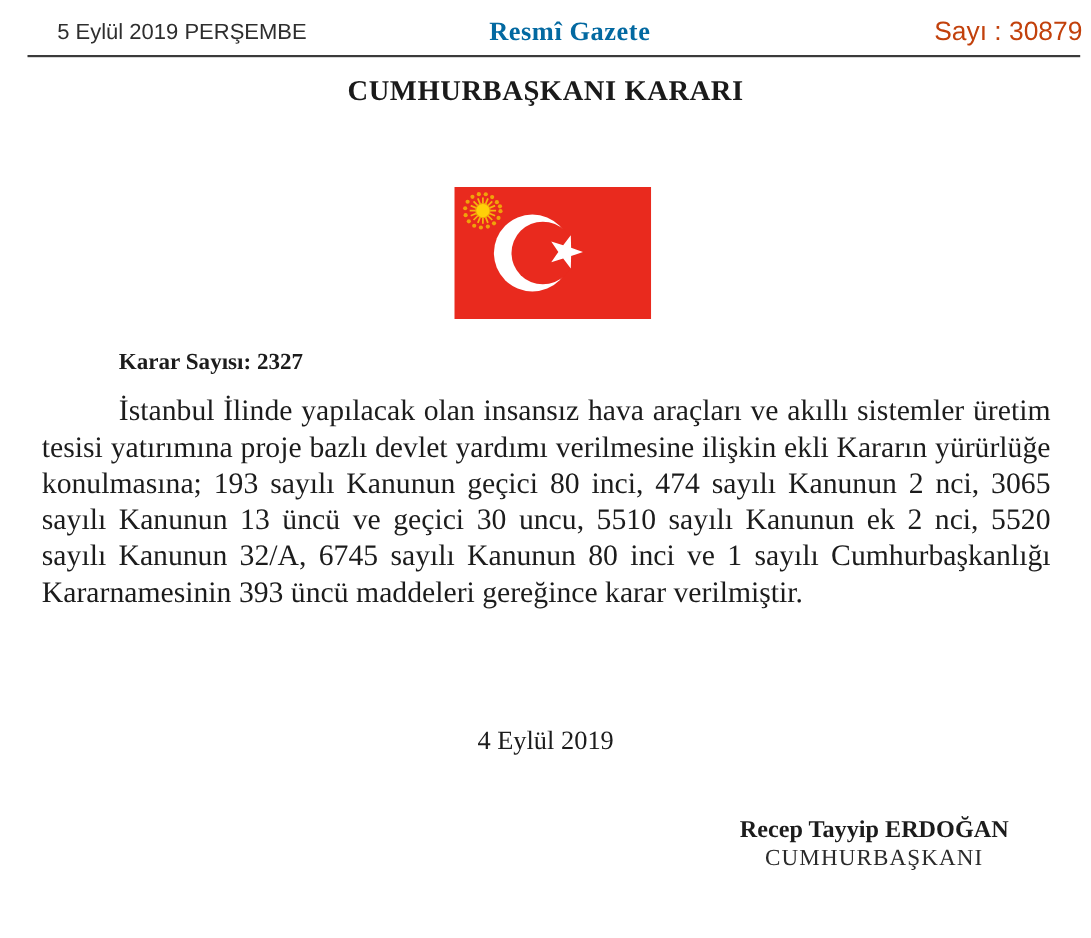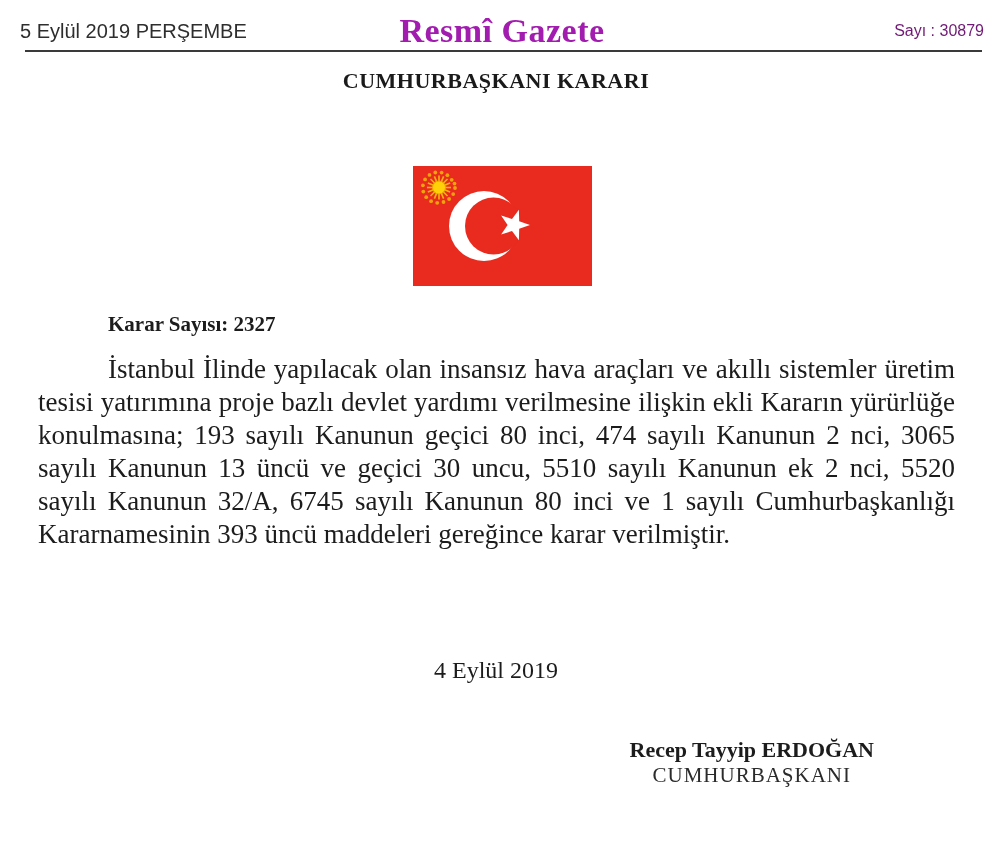--- a/index.html
+++ b/index.html
@@ -11,52 +11,52 @@
     position: relative;
     overflow: hidden;
     font-family: "Liberation Serif", serif;
     color: #1c1c1c;
   }
   
   .masthead {
     display: grid;
     grid-template-columns: 1fr auto 1fr;
     align-items: center;
-    padding: 12px 8px 0 20px;
+    padding: 12px 8px 0 52px;
     height: 46px;
     text-align: right;
   }
   .masthead .date {
     font-family: "Liberation Sans", sans-serif;
     font-size: 20px;
     color: #2e2e2e;
     justify-self: start;
   }
   .masthead .gazette-title {
-    font-size: 34px;
+    font-size: 24px;
     font-weight: bold;
-    color: #a21caf;
+    color: #0369a1;
     justify-self: center;
     letter-spacing: 0.5px;
   }
   .masthead .issue {
     font-family: "Liberation Sans", sans-serif;
-    font-size: 16px;
-    color: #701a75;
+    font-size: 24px;
+    color: #c2410c;
     justify-self: end;
   }
   .rule {
     border: none;
     border-top: 2px solid #3a3a3a;
     margin: 4px 10px 0 25px;
   }
   
   .decree-heading {
     text-align: center;
-    font-size: 22px;
+    font-size: 26px;
     font-weight: bold;
     letter-spacing: 0.5px;
     margin-top: 16px;
     color: #1a1a1a;
   }
   
   .flag-wrap {
     margin: 72px 0 0 413px;
     width: 179px;
     height: 120px;
@@ -78,21 +78,21 @@
   }
   .decision-date {
     margin-top: 103px;
     text-align: center;
     font-size: 24px;
     line-height: 33px;
   }
   
   .signature-row {
     margin-top: 50px;
-    padding-right: 118px;
+    padding-right: 75px;
     text-align: right;
   }
   .signature-block {
     display: inline-block;
     text-align: center;
   }
   .signatory-name {
     font-size: 22px;
     font-weight: bold;
     line-height: 26px;

